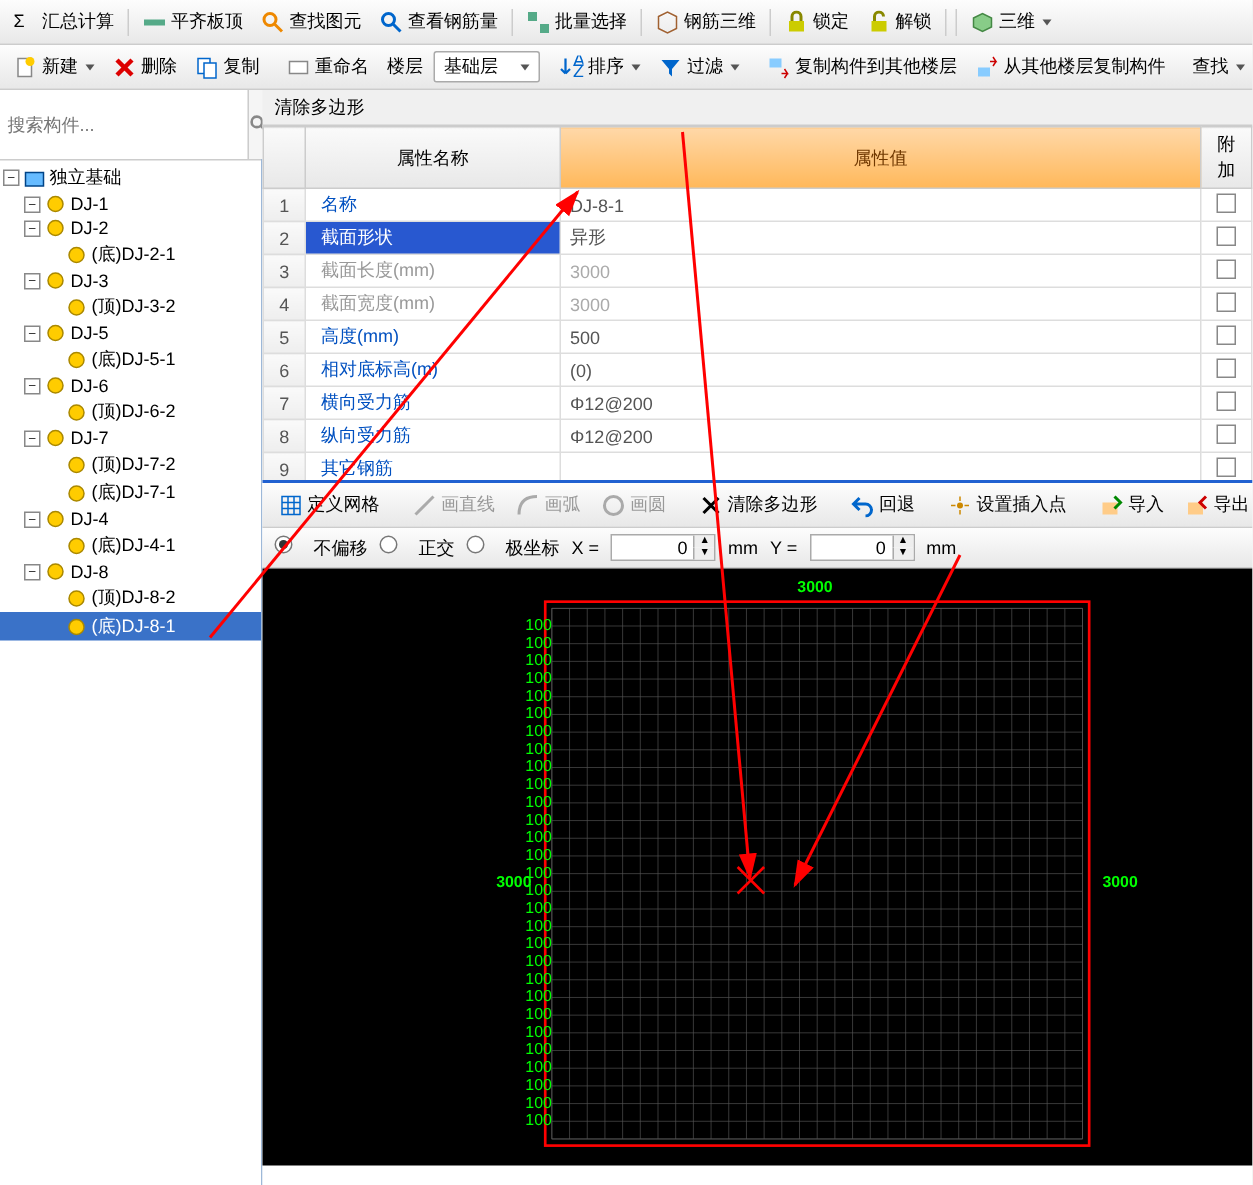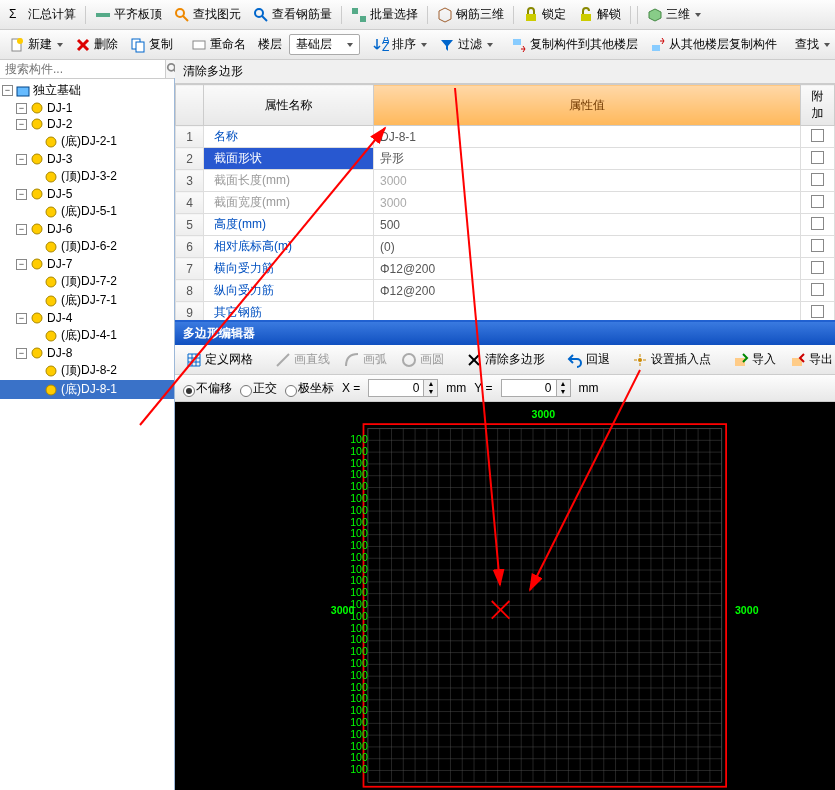--- a/index.html
+++ b/index.html
@@ -5,21 +5,21 @@
 *{box-sizing:border-box;margin:0;padding:0;font-family:"Microsoft YaHei",SimSun,Arial,sans-serif;font-size:12px}
 body{background:#f0f0f0;width:835px;height:790px;overflow:hidden;position:relative}
 .toolbar{background:linear-gradient(#fdfdfd,#e8e8e8);border-bottom:1px solid #ccc;padding:3px 4px;display:flex;align-items:center;gap:2px;flex-wrap:nowrap;white-space:nowrap}
 .tb-btn{display:inline-flex;align-items:center;gap:3px;padding:2px 4px;cursor:pointer;border:1px solid transparent;border-radius:2px}
 .tb-sep{width:1px;height:18px;background:#ccc;margin:0 2px}
 .tb-dd{width:0;height:0;border-left:3px solid transparent;border-right:3px solid transparent;border-top:4px solid #555;margin-left:2px}
 .ico{display:inline-block;width:16px;height:16px;flex:0 0 16px}
 .main{display:flex;height:calc(100% - 52px)}
 .sidebar{width:175px;background:#fff;border-right:1px solid #9db8d8;display:flex;flex-direction:column}
 .search{display:flex;border-bottom:1px solid #ccc}
-.search input{flex:1;border:none;padding:2px 5px;outline:none;color:#888}
+.search input{flex:1;border:none;padding:16px 5px;outline:none;color:#888}
 .search-btn{width:22px;background:#f5f5f5;border-left:1px solid #ccc;display:flex;align-items:center;justify-content:center;cursor:pointer}
 .tree{flex:1;overflow:auto;padding:2px 0}
 .tnode{display:flex;align-items:center;padding:1px 2px;cursor:pointer;white-space:nowrap}
 .tnode.sel{background:#3a72c8;color:#fff}
 .texp{width:11px;height:11px;border:1px solid #888;margin-right:3px;display:flex;align-items:center;justify-content:center;font-size:9px;line-height:1;background:#fff;color:#333}
 .tsp{display:inline-block}
 .tico{width:14px;height:14px;margin-right:3px;flex:0 0 14px}
 .content{flex:1;display:flex;flex-direction:column;position:relative}
 .panel-title{background:#f0f0f0;border-bottom:1px solid #ccc;padding:3px 8px;font-weight:normal}
 .prop-table{width:100%;border-collapse:collapse;background:#fff}
@@ -29,21 +29,21 @@
 .prop-table td.rn{background:linear-gradient(#fafafa,#eee);text-align:center;color:#555;width:28px}
 .prop-table td.pn{color:#0050c0;width:170px;padding-left:10px}
 .prop-table tr.srow td.pn{background:#2858d0;color:#fff}
 .prop-table td.pv{color:#555}
 .prop-table td.att{width:34px;text-align:center}
 .chk{display:inline-block;width:13px;height:13px;border:1px solid #888;background:#fff}
 .poly-editor{position:absolute;left:0;right:0;bottom:0;top:260px;background:#fff;border-top:2px solid #2060d0}
 .poly-title{background:linear-gradient(#3a7ae0,#1050c0);color:#fff;padding:3px 8px;font-weight:bold}
 .poly-tb{background:linear-gradient(#fdfdfd,#e8e8e8);border-bottom:1px solid #ccc;padding:3px 6px;display:flex;align-items:flex-start;gap:4px;white-space:nowrap}
 .poly-tb2{background:linear-gradient(#fdfdfd,#e8e8e8);border-bottom:1px solid #ccc;padding:4px 8px;display:flex;align-items:center;gap:8px}
-.radio{display:inline-flex;align-items:flex-end;gap:1px;cursor:pointer}
+.radio{display:inline-flex;align-items:flex-start;gap:14px;cursor:pointer}
 .rdot{width:12px;height:12px;border:1px solid #777;border-radius:50%;display:flex;align-items:center;justify-content:center;background:#fff}
 .rdot.on::after{content:"";width:6px;height:6px;background:#333;border-radius:50%}
 .numin{width:70px;border:1px solid #aaa;padding:1px 18px 1px 4px;text-align:right;background:#fff}
 .spin{position:relative;display:inline-block}
 .spin-btns{position:absolute;right:1px;top:1px;bottom:1px;width:14px;display:flex;flex-direction:column}
 .spin-btns span{flex:1;background:#eee;border-left:1px solid #aaa;font-size:7px;text-align:center;line-height:1;cursor:pointer}
 .canvas{background:#000;height:calc(100% - 78px);position:relative;overflow:hidden}
 .arrows{position:absolute;pointer-events:none;z-index:10}
 </style>
 </head>
@@ -408,21 +408,20 @@
           <tr class="">
     <td class="rn">9</td>
     <td class="pn" style="">其它钢筋</td>
     <td class="pv" style=""></td>
     <td class="att"><span class="chk"></span></td>
   </tr>
         </tbody>
     </table>
 
     <div class="poly-editor">
-      <div class="poly-title">多边形编辑器</div>
       <div class="poly-tb">
         <span class="tb-btn">
             <span class="ico"><svg viewBox="0 0 16 16">
                 <path d="M2 2h12v12h-12z M6 2v12 M10 2v12 M2 6h12 M2 10h12" stroke="#06c" fill="none"></path>
               </svg></span>
             <span>定义网格</span>
           </span>
         <span class="tb-sep"></span>
         <span class="tb-btn" style="color:#999">
             <span class="ico"><svg viewBox="0 0 16 16">

